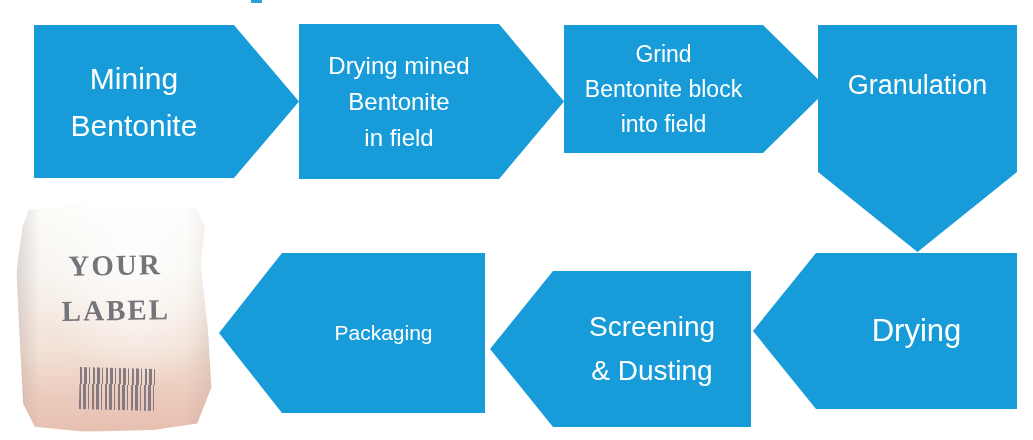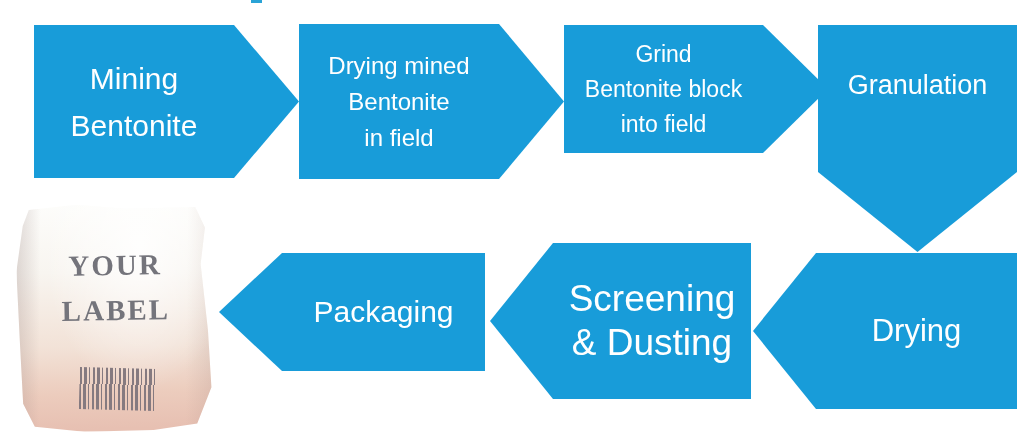--- a/index.html
+++ b/index.html
@@ -34,22 +34,22 @@
   }
   .arrow-down{
     clip-path:polygon(0 0, 100% 0, 100% calc(100% - 80px), 50% 100%, 0 calc(100% - 80px));
     padding-bottom:108px;
   }
   .s1{left:22px;top:25px;width:265px;height:153px;font-size:30px;line-height:47px;}
   .s2{left:287px;top:24px;width:265px;height:155px;font-size:24px;line-height:36px;text-align:center;}
   .s3{left:552px;top:25px;width:264px;height:128px;font-size:23px;line-height:35px;}
   .s4{left:818px;top:25px;width:199px;height:227px;font-size:27px;line-height:32px;}
   .s5{left:753px;top:253px;width:264px;height:156px;font-size:31px;line-height:40px;justify-content:center;}
-  .s6{left:490px;top:243px;width:261px;height:156px;font-size:37px;line-height:44px;}
-  .s7{left:219px;top:253px;width:266px;height:118px;font-size:30px;line-height:38px;}
+  .s6{left:490px;top:271px;width:261px;height:156px;font-size:28px;line-height:44px;}
+  .s7{left:219px;top:253px;width:266px;height:160px;font-size:21px;line-height:38px;}
 
   
   .bag{
     position:absolute;left:16px;top:204px;width:198px;height:228px;
     transform:rotate(0.5deg);
     clip-path:polygon(6% 3%, 30% 0.5%, 55% 2%, 90% 1%, 95% 10%, 93% 26%,
                       97% 55%, 99% 80%, 92% 96%, 70% 99%, 35% 100%, 10% 98%,
                       4% 88%, 2% 60%, 0% 30%, 3% 10%);
     background:
       radial-gradient(ellipse at 62% 18%, rgba(255,255,255,0.85) 0%, rgba(255,255,255,0) 55%),

